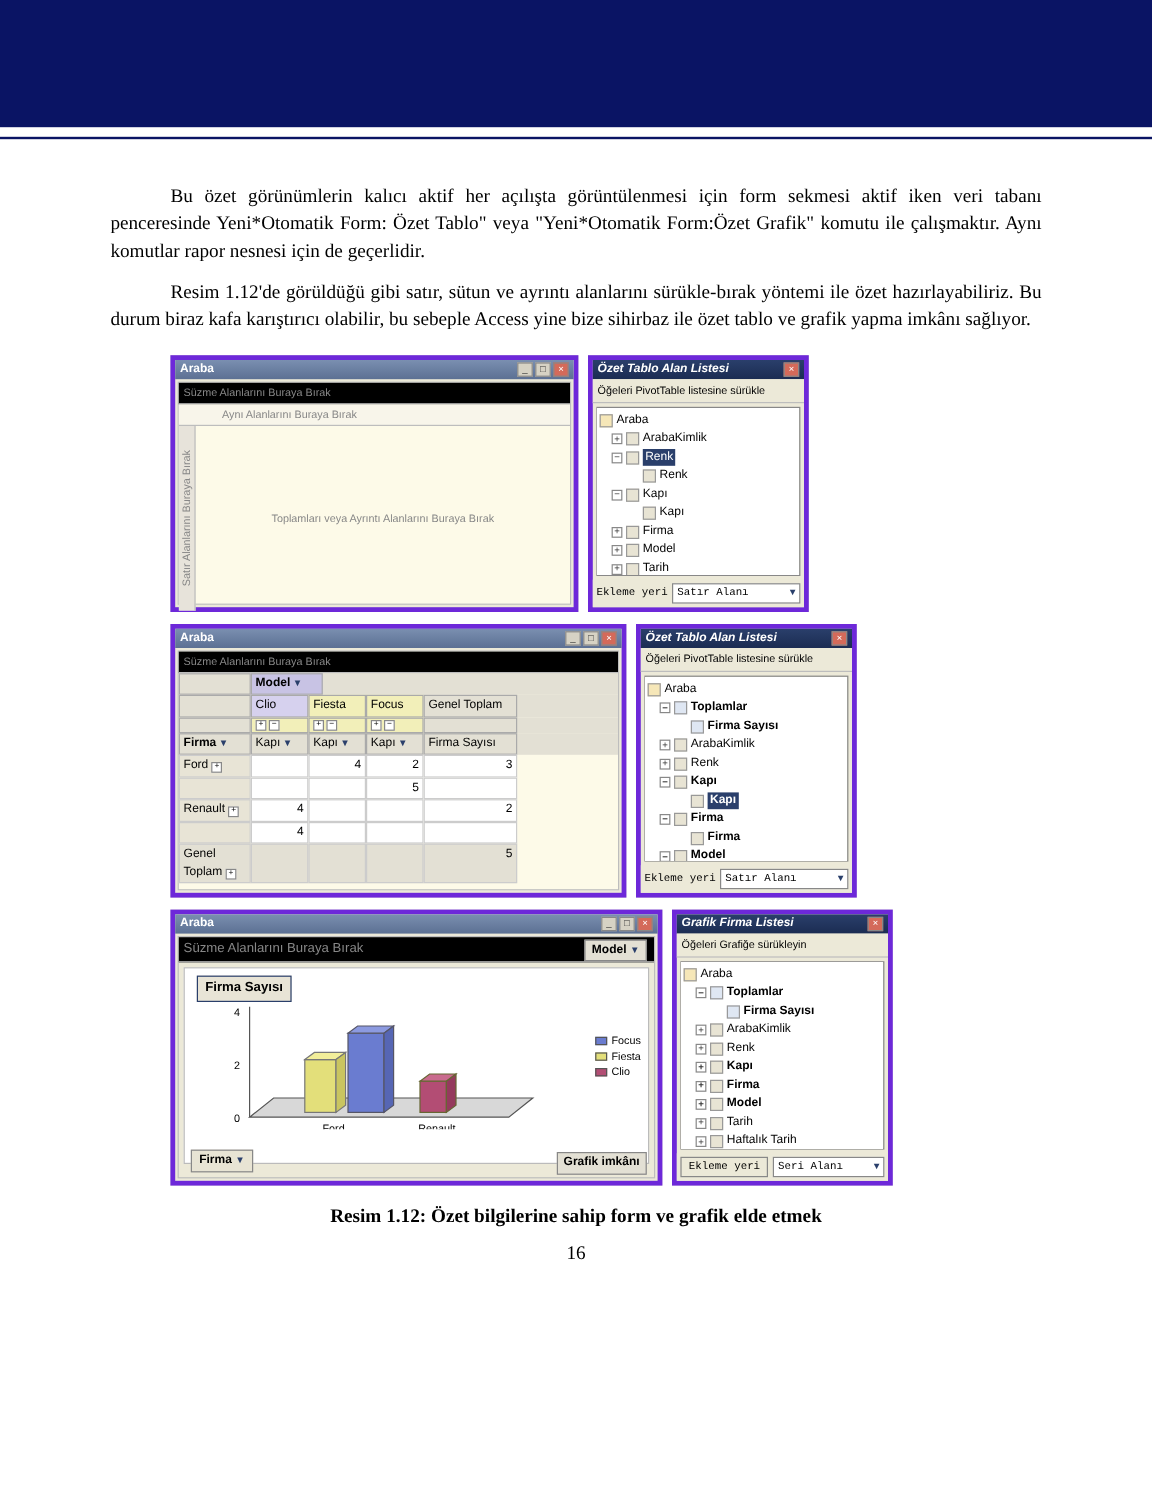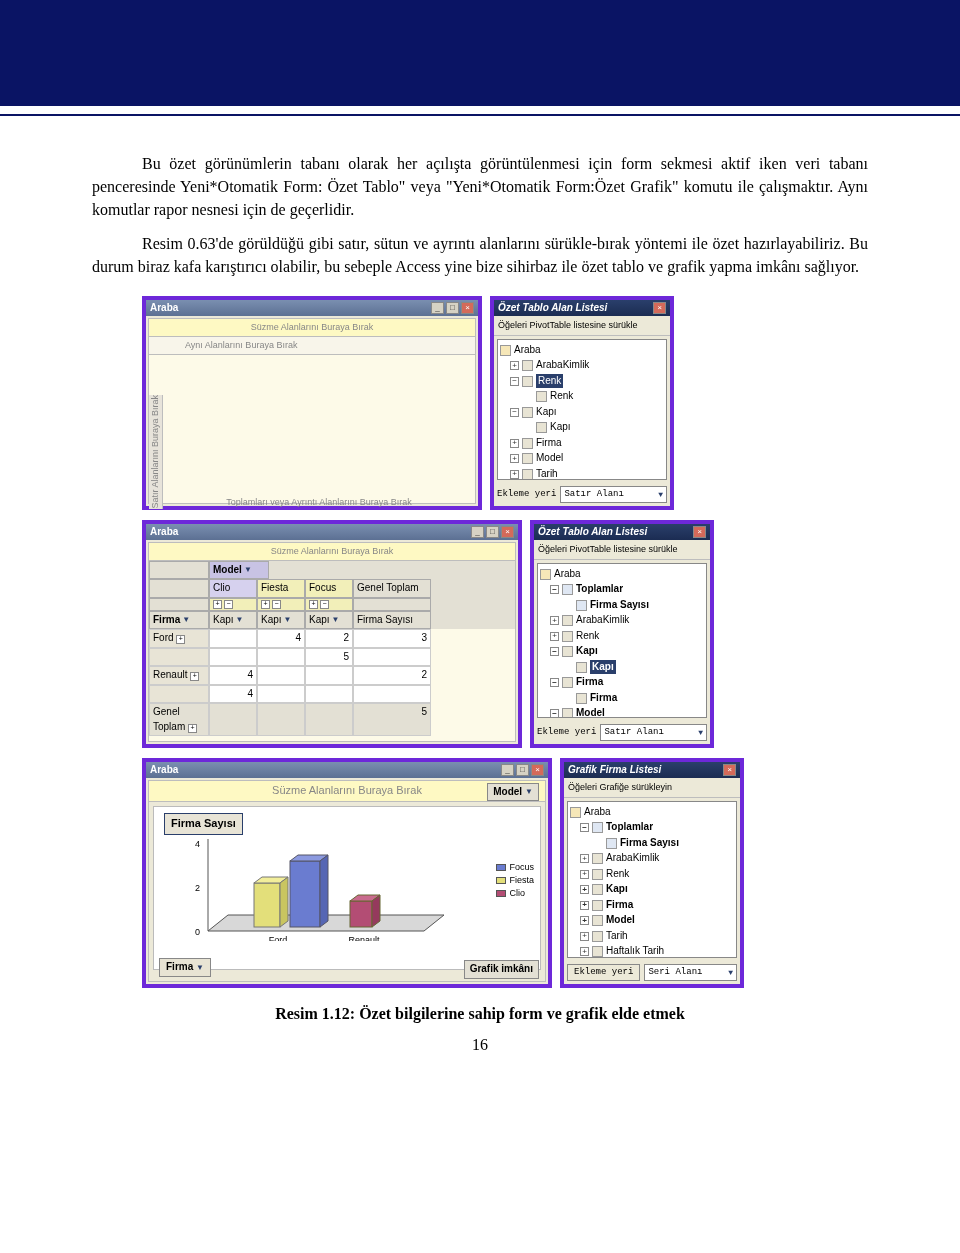--- a/index.html
+++ b/index.html
@@ -20,23 +20,23 @@
   .titlebar .t { font-weight: bold; font-size: 10px; }
   .titlebar-dark { background: linear-gradient(#2a3f6b,#1b2c52); font-style: italic; }
   .titlebar-btns { display: flex; gap: 2px; }
   .tb-btn { width: 13px; height: 12px; background: #d6d2c4; border: 1px solid #888; display: flex; align-items: center; justify-content: center; font-size: 8px; color: #333; }
   .tb-btn.x { background: #d46a5a; color: #fff; }
   .body { flex: 1; background: #fdfae8; border: 1px solid #bdbdbd; margin: 2px; position: relative; }
   .body-grey { background: #ece9d8; }
 
   
   .drop { color: #878787; font-size: 9px; }
-  .filter-bar { background: #fef9c3; border-bottom: 1px solid #bdbdbd; padding: 2px 4px; text-align: center; }
+  .filter-bar { background: #000000; border-bottom: 1px solid #bdbdbd; padding: 2px 4px; }
   .col-bar { background: #f8f5ea; border-bottom: 1px solid #bdbdbd; padding: 2px 4px 2px 36px; }
-  .rowflex { display: flex; height: calc(100% - 30px); align-items: flex-end; }
+  .rowflex { display: flex; height: calc(100% - 30px); }
   .rowzone { width: 14px; background: #e7e3da; border-right: 1px solid #bdbdbd; display: flex; align-items: center; justify-content: center; }
   .rowzone span { writing-mode: vertical-rl; transform: rotate(180deg); font-size: 9px; color: #878787; }
   .datazone { flex: 1; display: flex; align-items: center; justify-content: center; }
 
   
   .panel { width: 184px; }
   .panel .hint { background: #ece9d8; padding: 3px 4px; font-size: 9px; border-bottom: 1px solid #bdbdbd; }
   .tree { background: #fff; border: 1px solid #888; margin: 3px; height: 150px; overflow: auto; padding: 3px 2px; }
   .tree2 { height: 170px; }
   .tree3 { height: 160px; }
@@ -86,22 +86,22 @@
   .grafik-alan { position: absolute; right: 6px; bottom: 2px; background: #e3e0d4; border: 1px solid #888; padding: 1px 5px; font-weight: bold; font-size: 10px; }
 
 </style>
 </head>
 <body>
 
 <div class="header-bar"></div>
 <div class="header-rule"></div>
 
 <div class="content">
-  <p class="para indent">Bu özet görünümlerin tabanı olarak her açılışta görüntülenmesi için form sekmesi aktif iken veri tabanı penceresinde Yeni*Otomatik Form: Özet Tablo" veya "Yeni*Otomatik Form:Özet Grafik" komutu ile çalışmaktır. Aynı komutlar rapor nesnesi için de geçerlidir.</p>
-  <p class="para indent">Resim 0.63'de görüldüğü gibi satır, sütun ve ayrıntı alanlarını sürükle-bırak yöntemi ile özet hazırlayabiliriz. Bu durum biraz kafa karıştırıcı olabilir, bu sebeple Access yine bize sihirbaz ile özet tablo ve grafik yapma imkânı sağlıyor.</p>
+  <p class="para indent">Bu özet görünümlerin kalıcı aktif her açılışta görüntülenmesi için form sekmesi aktif iken veri tabanı penceresinde Yeni*Otomatik Form: Özet Tablo" veya "Yeni*Otomatik Form:Özet Grafik" komutu ile çalışmaktır. Aynı komutlar rapor nesnesi için de geçerlidir.</p>
+  <p class="para indent">Resim 1.12'de görüldüğü gibi satır, sütun ve ayrıntı alanlarını sürükle-bırak yöntemi ile özet hazırlayabiliriz. Bu durum biraz kafa karıştırıcı olabilir, bu sebeple Access yine bize sihirbaz ile özet tablo ve grafik yapma imkânı sağlıyor.</p>
 
   <div class="figures">
 
     <div class="row">
       <div class="win" style="width:340px;height:214px;">
         <div class="titlebar">
           <span class="t">Araba</span>
           <div class="titlebar-btns">
             <div class="tb-btn">_</div>
             <div class="tb-btn">□</div>

